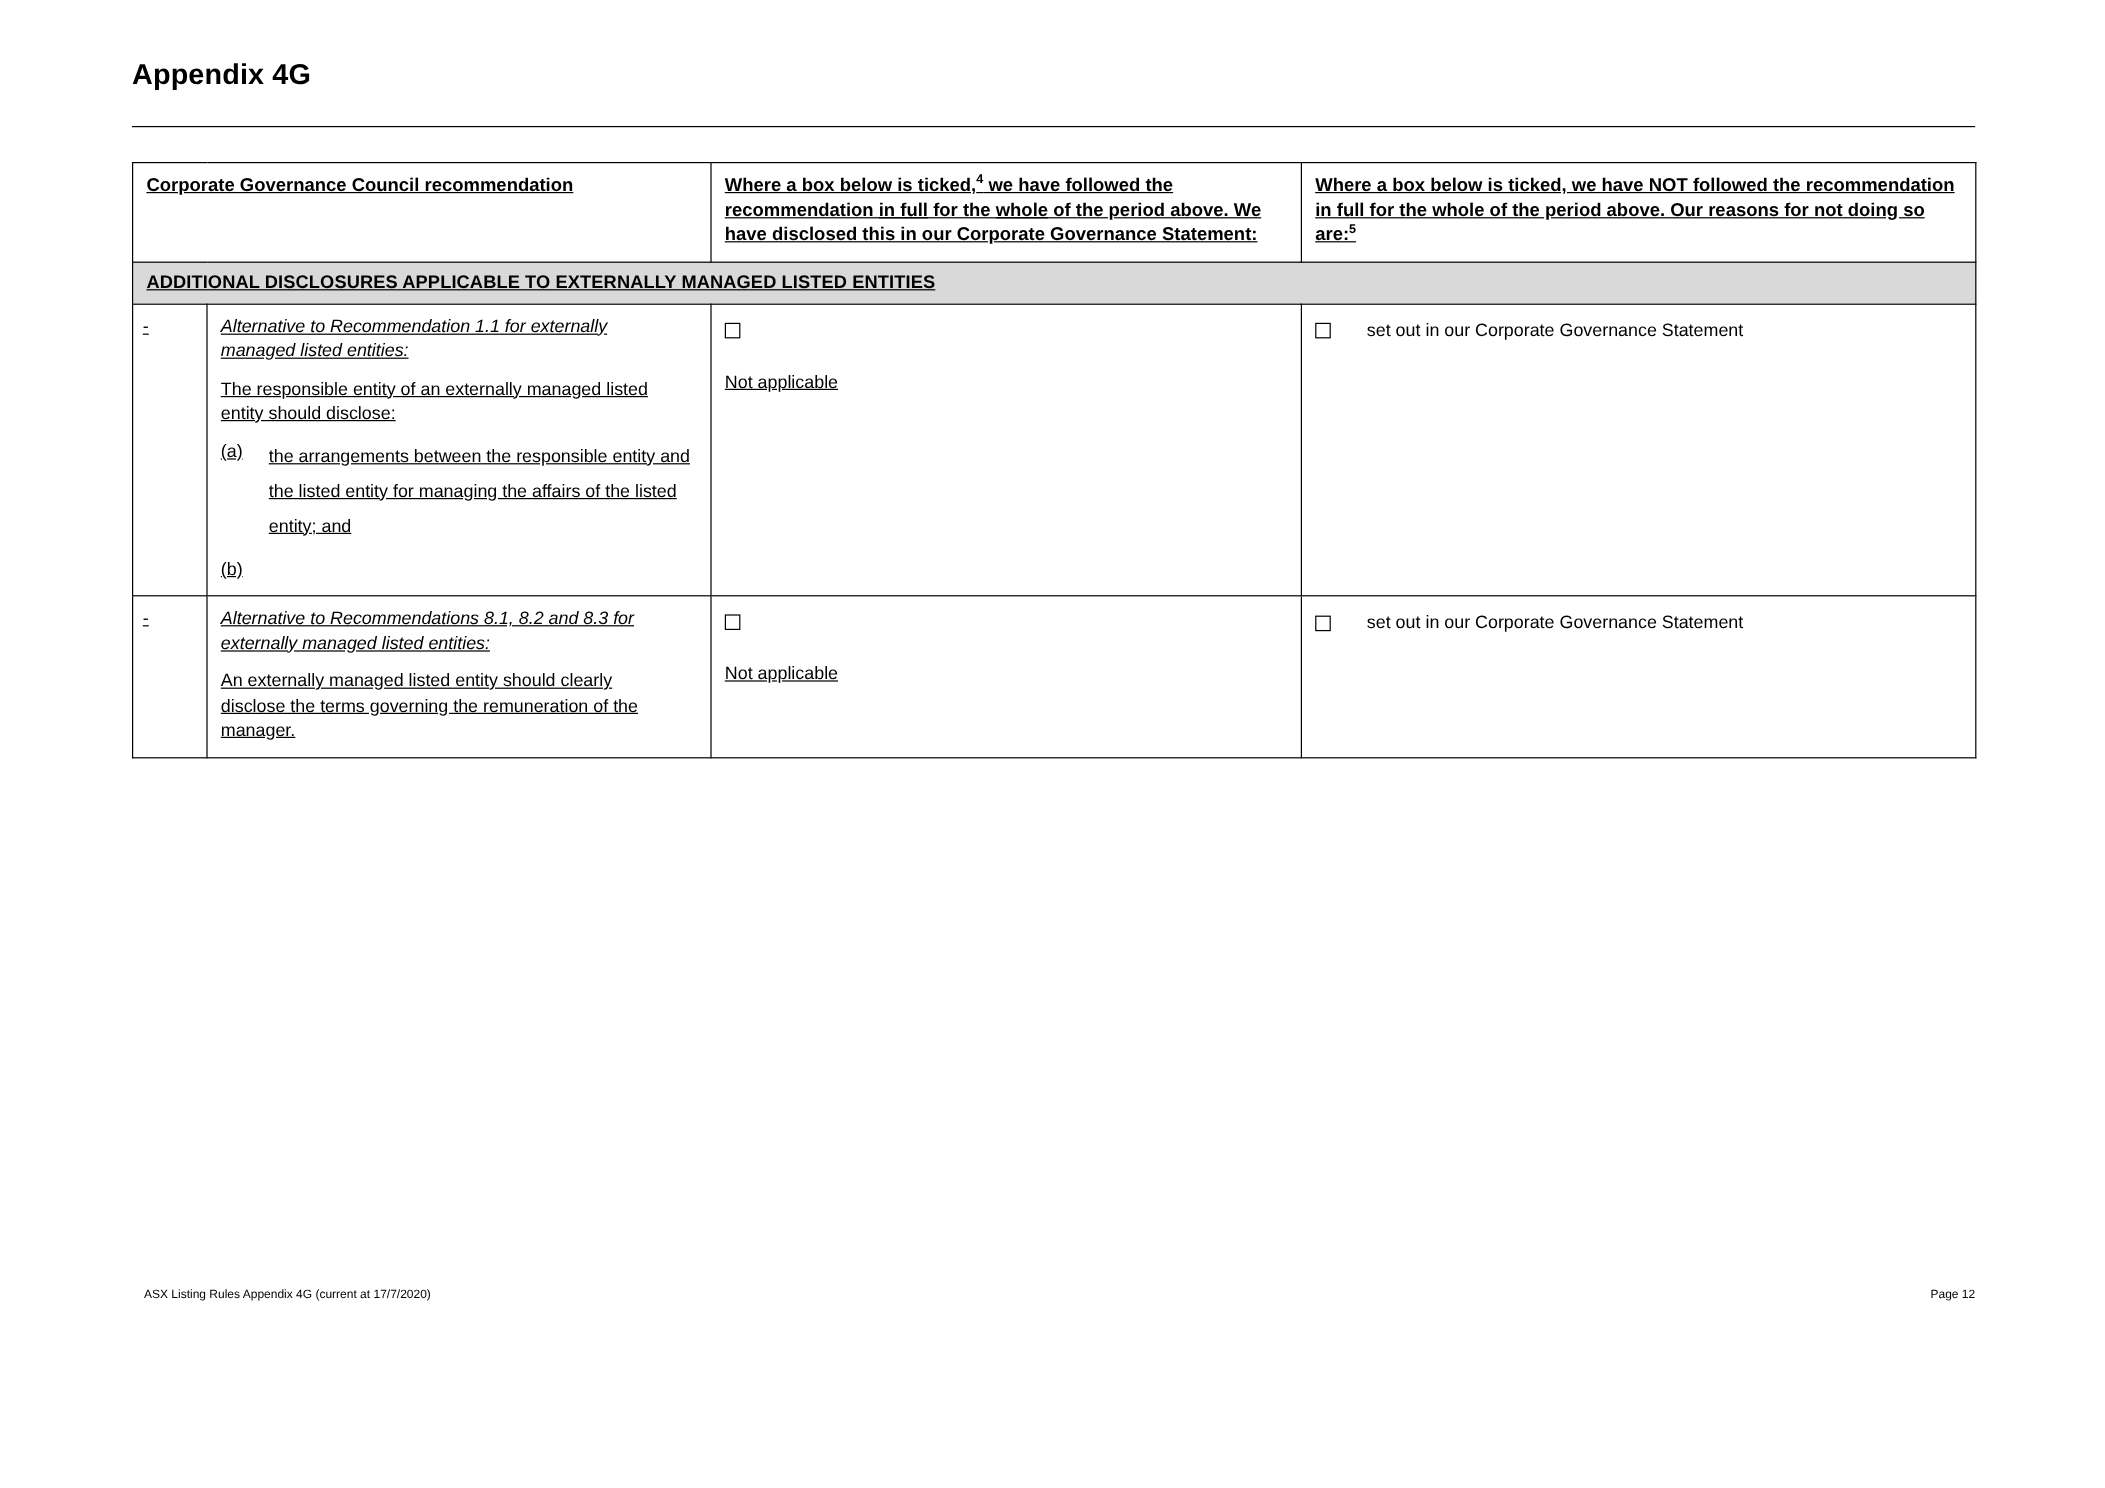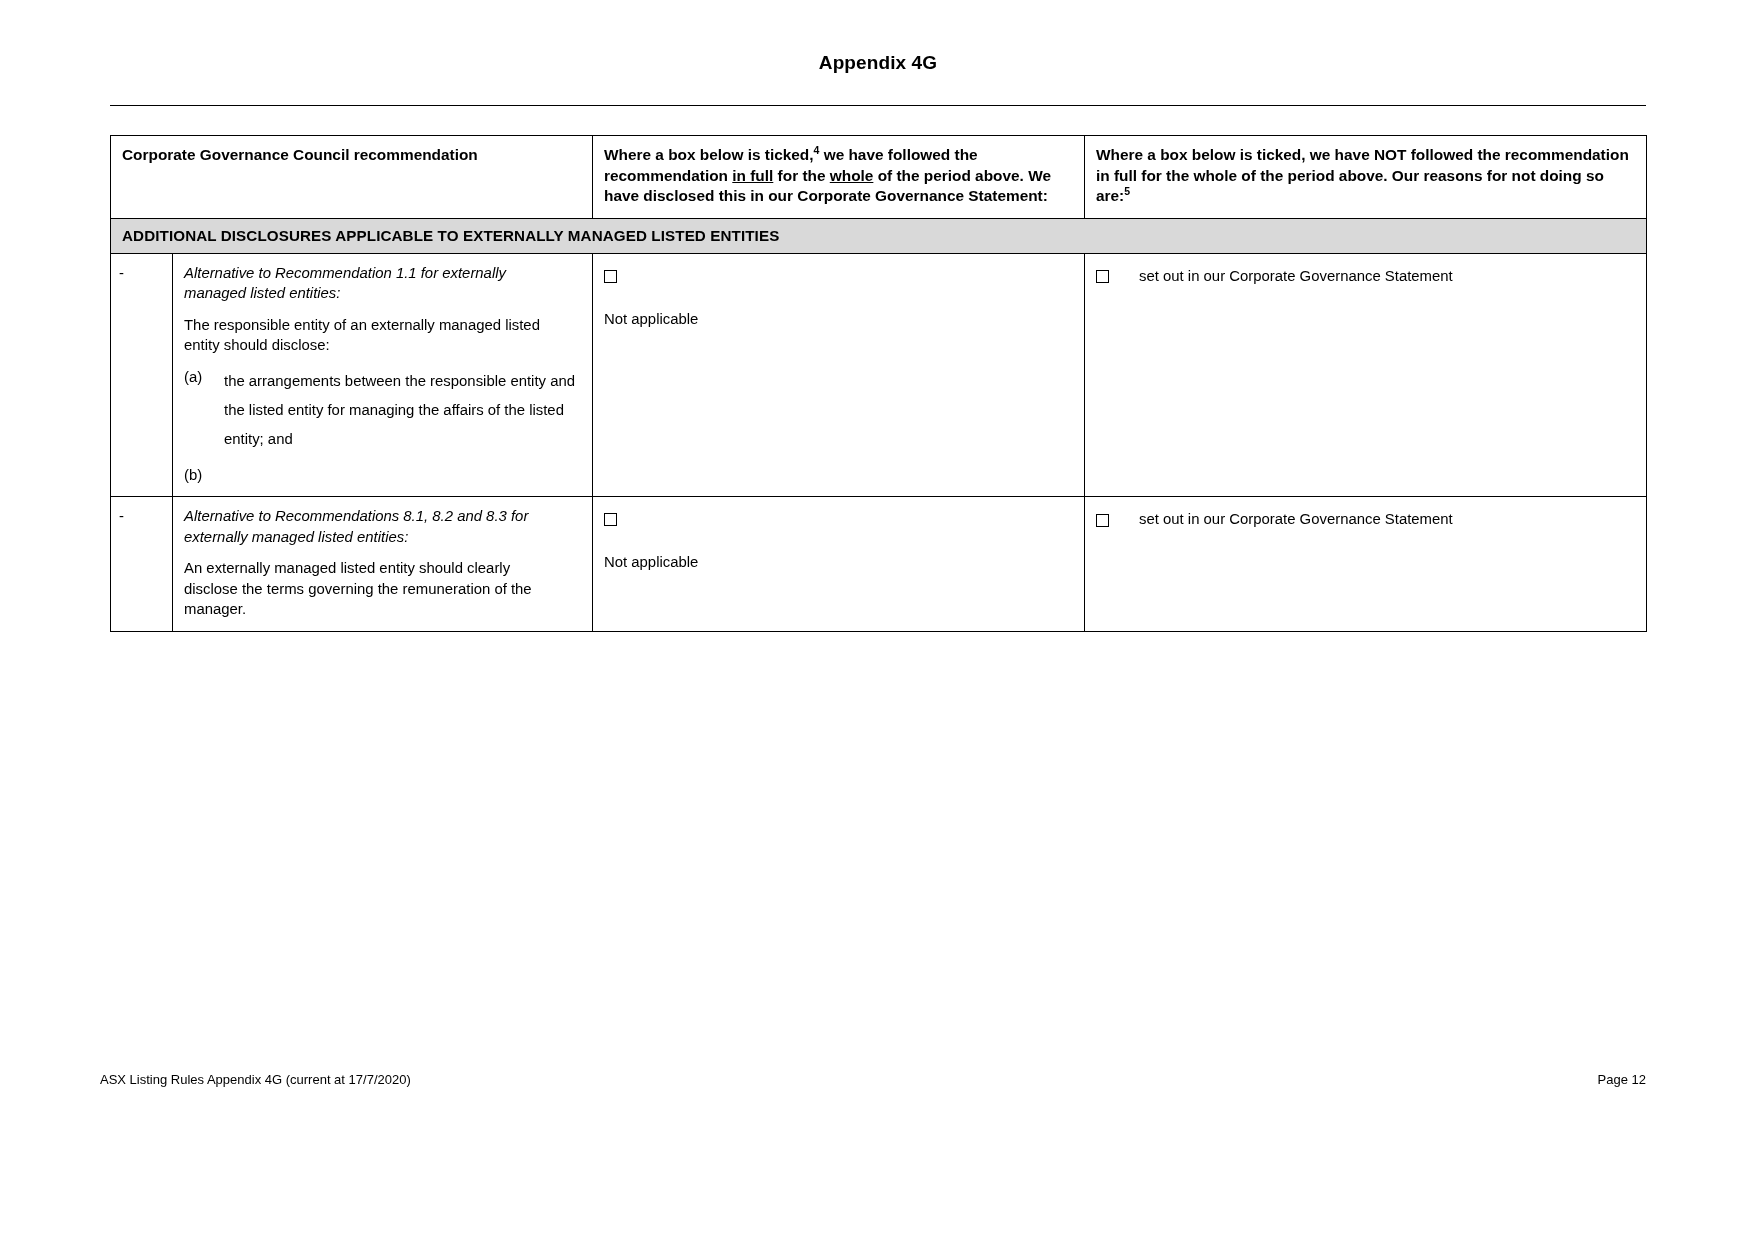--- a/index.html
+++ b/index.html
@@ -23,42 +23,43 @@
   }
 
   
   .header {
     position: absolute;
     left: 110px;
     right: 108px;
     top: 50px;
   }
   .header-line {
-    text-align: center;
+    text-align: left;
     font-weight: bold;
-    font-size: 19px;
+    font-size: 24px;
     line-height: 25px;
     letter-spacing: 0.1px;
     white-space: nowrap;
   }
   .header-rule {
     position: absolute;
     left: 110px;
     right: 108px;
     top: 105px;
     height: 0;
     border-top: 1.6px solid #000000;
   }
 
   
   .tbl-wrap {
     position: absolute;
     left: 110px;
     top: 135px;
     width: 1536px;
+    text-decoration: underline;
   }
   table.grid {
     border-collapse: collapse;
     width: 100%;
     table-layout: fixed;
   }
   table.grid td {
     border: 1.4px solid #000000;
     vertical-align: top;
     padding: 0;
@@ -176,27 +177,27 @@
     vertical-align: middle;
     margin-left: 30px;
   }
 
   .r1-follow { height: 162px; }
   .r2-follow { height: 78px; }
 
   
   .footer {
     position: absolute;
-    left: 100px;
+    left: 120px;
     right: 108px;
     bottom: 150px;
     display: flex;
     justify-content: space-between;
     align-items: baseline;
-    font-size: 13px;
+    font-size: 10px;
     line-height: 21px;
   }
 </style>
 </head>
 <body>
 
 <div class="page">
 
   <div class="header">
     <div class="header-line">Appendix 4G</div>

